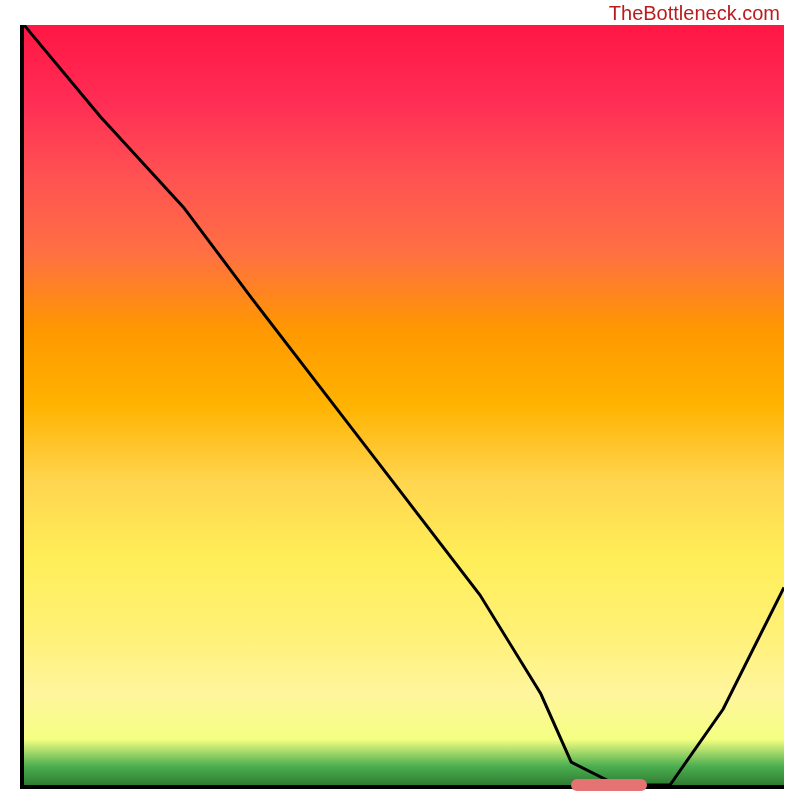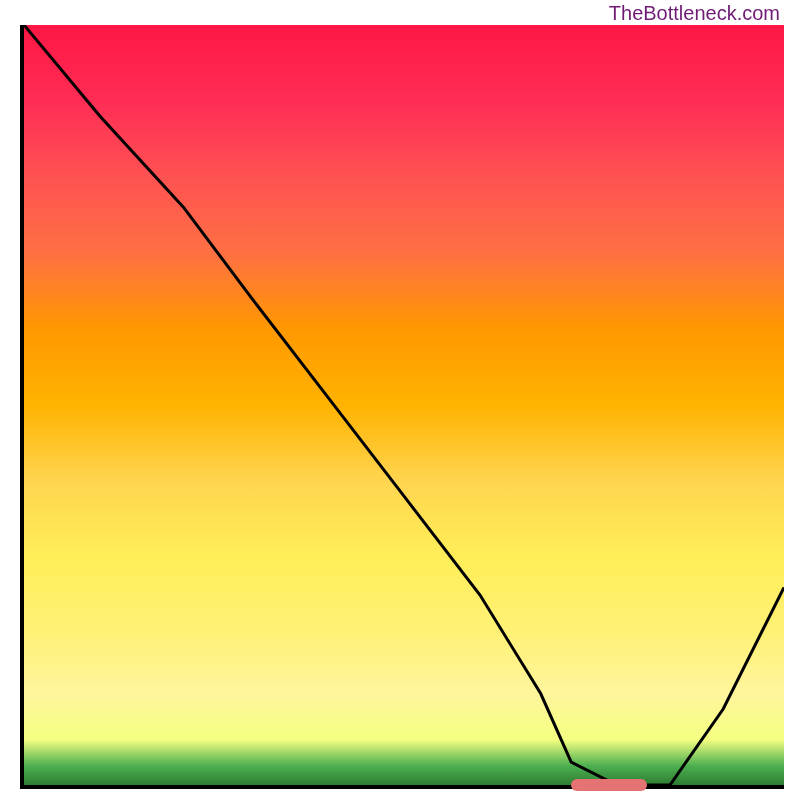--- a/index.html
+++ b/index.html
@@ -8,21 +8,21 @@
     width: 800px;
     height: 800px;
     position: relative;
     font-family: Arial, sans-serif;
     background: white;
   }
   .watermark {
     position: absolute;
     top: 2px;
     right: 20px;
-    color: #701a75;
+    color: #b91c1c;
     font-size: 20px;
     font-weight: 500;
     z-index: 10;
   }
   .plot-area {
     position: absolute;
     left: 20px;
     top: 25px;
     width: 760px;
     height: 760px;

